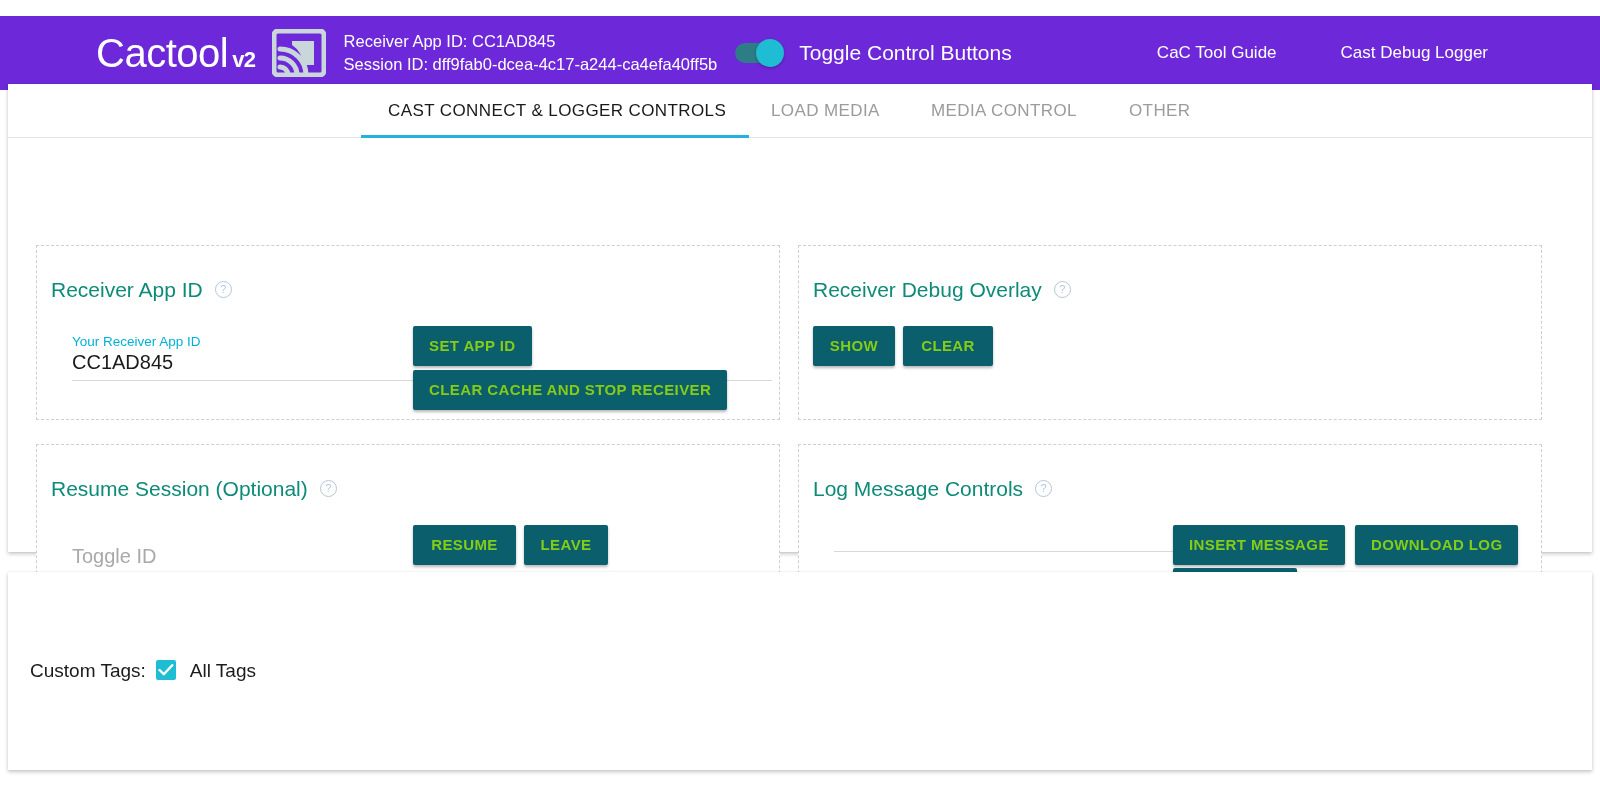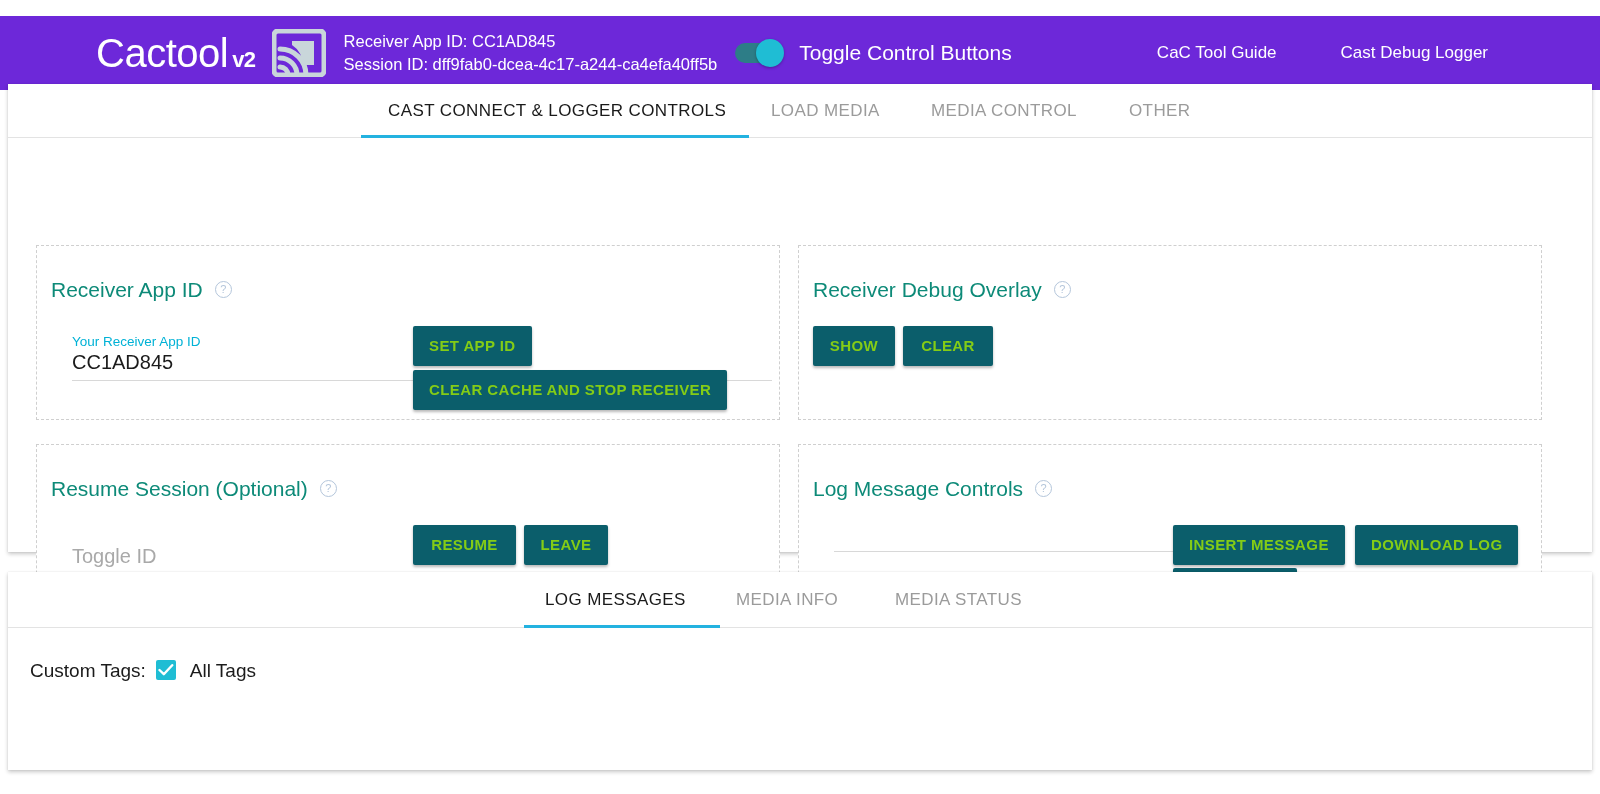--- a/index.html
+++ b/index.html
@@ -236,26 +236,20 @@
     </div>
 
     <button class="btn" style="left:556px; top:80px;">DOWNLOAD LOG</button>
     <button class="btn" style="left:374px; top:80px;">INSERT MESSAGE</button>
     <button class="btn" style="left:374px; top:123px;">CLEAR LOG</button>
   </div>
 </div>
 
 <div class="panel" id="bottom-panel">
 
-  <div class="tabbar">
-    <button class="tab active" id="log-tab-messages">LOG MESSAGES</button>
-    <button class="tab" id="log-tab-mediainfo">MEDIA INFO</button>
-    <button class="tab" id="log-tab-mediastatus">MEDIA STATUS</button>
-    <div class="tab-underline"></div>
-  </div>
 
   <div class="tags-row">
     <span class="tags-label">Custom Tags:</span>
     <span class="checkbox">
       <svg width="16" height="14" viewBox="0 0 16 14">
         <path d="M1.5 7 L5.8 11.2 L14.2 2.2" fill="none" stroke="#ffffff" stroke-width="2.4" stroke-linecap="round" stroke-linejoin="round"></path>
       </svg>
     </span>
     <span class="tags-all">All Tags</span>
   </div>

